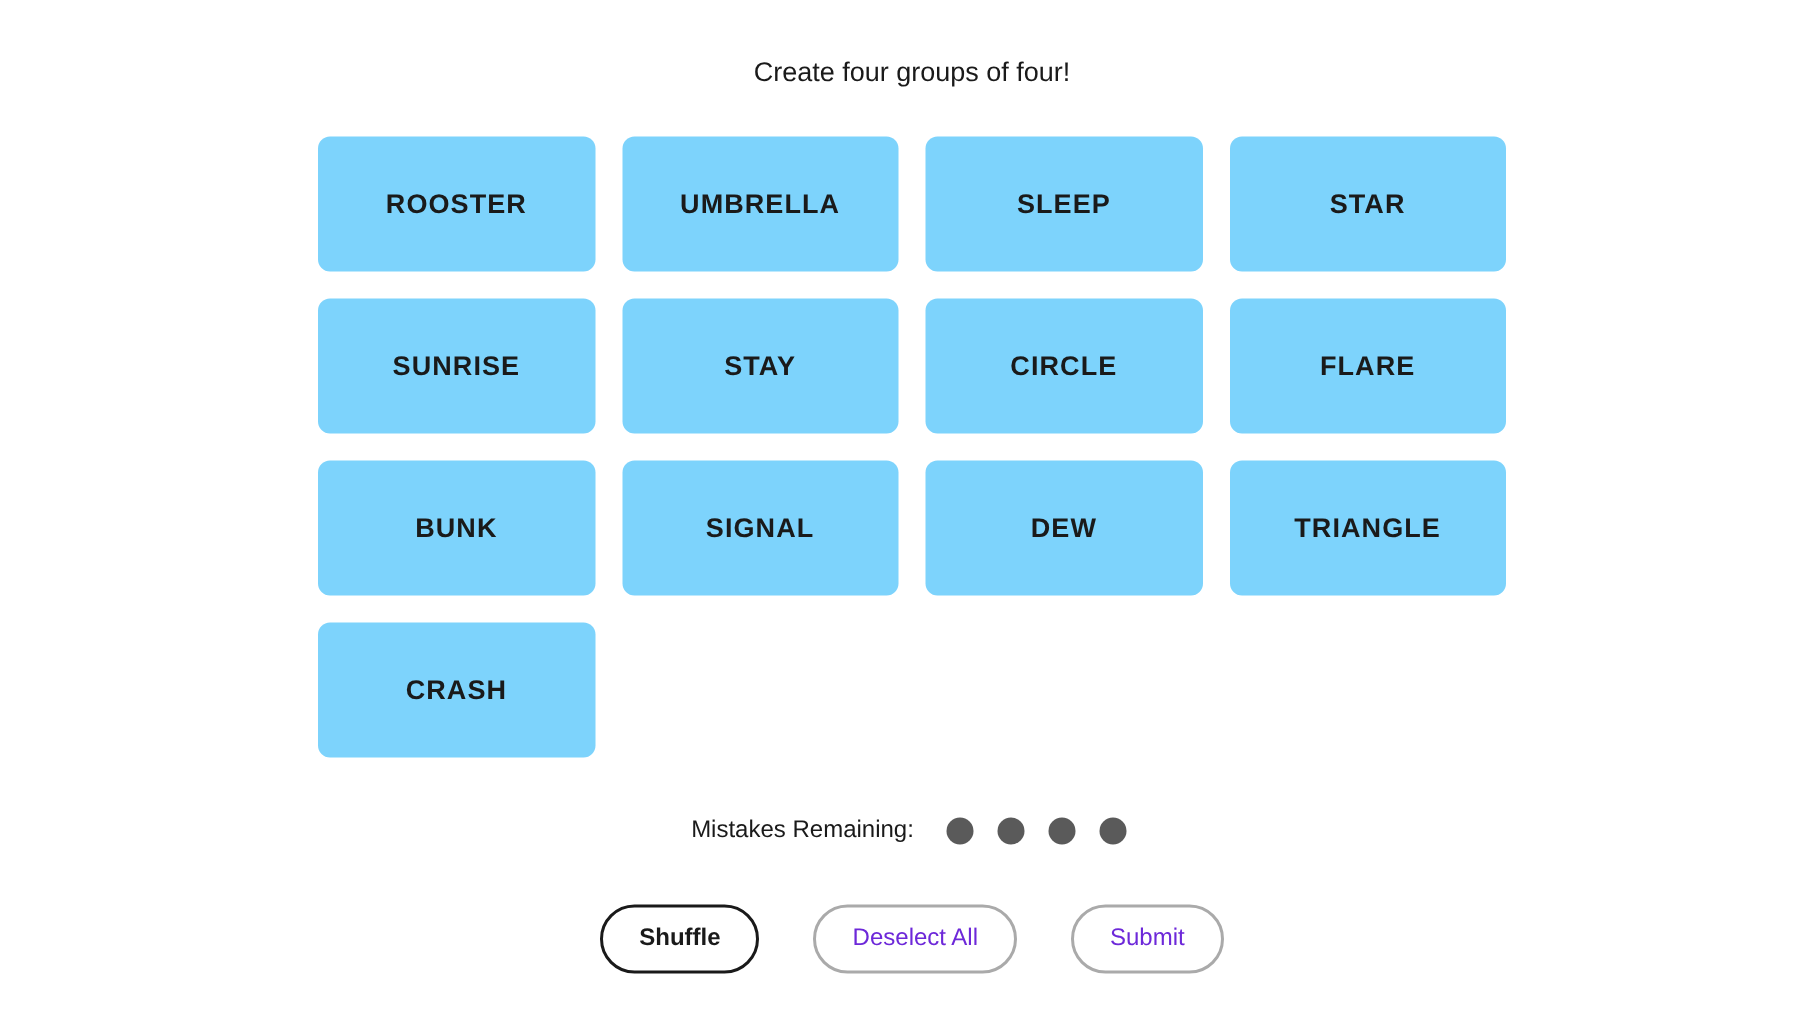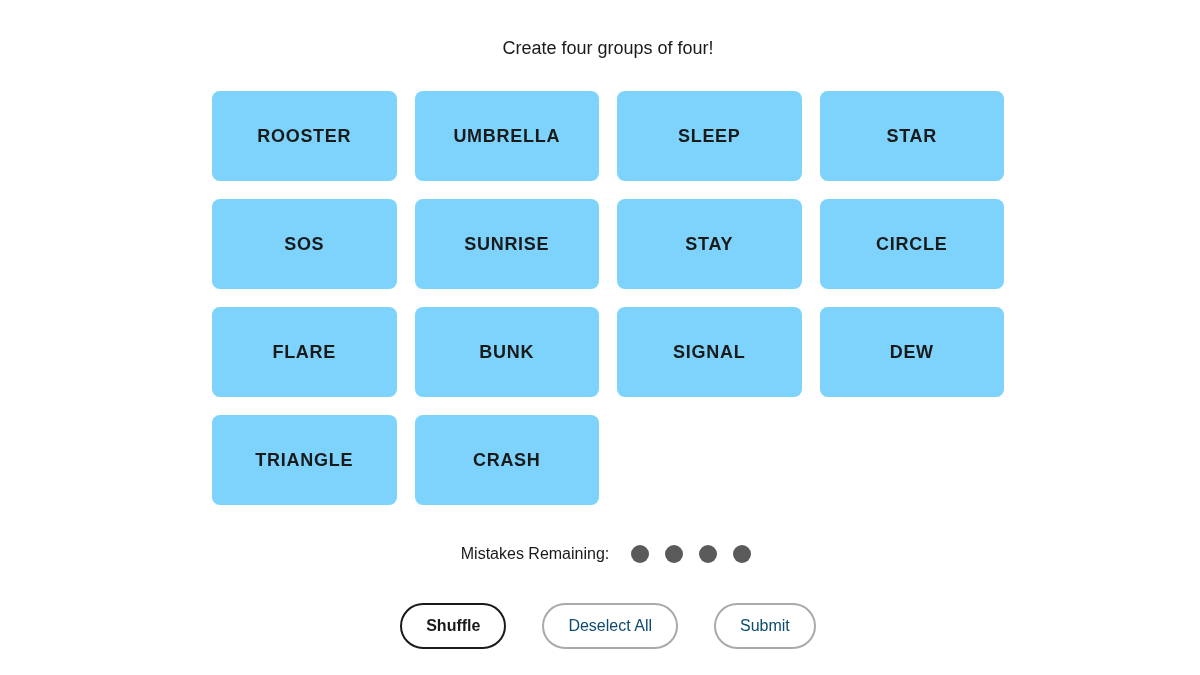--- a/index.html
+++ b/index.html
@@ -99,21 +99,21 @@
       transition: background-color 0.15s;
     }
 
     .btn-shuffle {
       font-weight: 700;
     }
 
     .btn-deselect,
     .btn-submit {
       border-color: #aaa;
-      color: #0c4a6e;
+      color: #6d28d9;
       font-weight: 400;
     }
   </style>
 </head>
 <body>
 
 <div class="container">
   <p class="instruction">Create four groups of four!</p>
 
   <div class="grid" id="tile-grid">
@@ -121,23 +121,20 @@
         <span class="tile-label">ROOSTER</span>
       </button>
       <button class="tile">
         <span class="tile-label">UMBRELLA</span>
       </button>
       <button class="tile">
         <span class="tile-label">SLEEP</span>
       </button>
       <button class="tile">
         <span class="tile-label">STAR</span>
-      </button>
-      <button class="tile">
-        <span class="tile-label">SOS</span>
       </button>
       <button class="tile">
         <span class="tile-label">SUNRISE</span>
       </button>
       <button class="tile">
         <span class="tile-label">STAY</span>
       </button>
       <button class="tile">
         <span class="tile-label">CIRCLE</span>
       </button>

